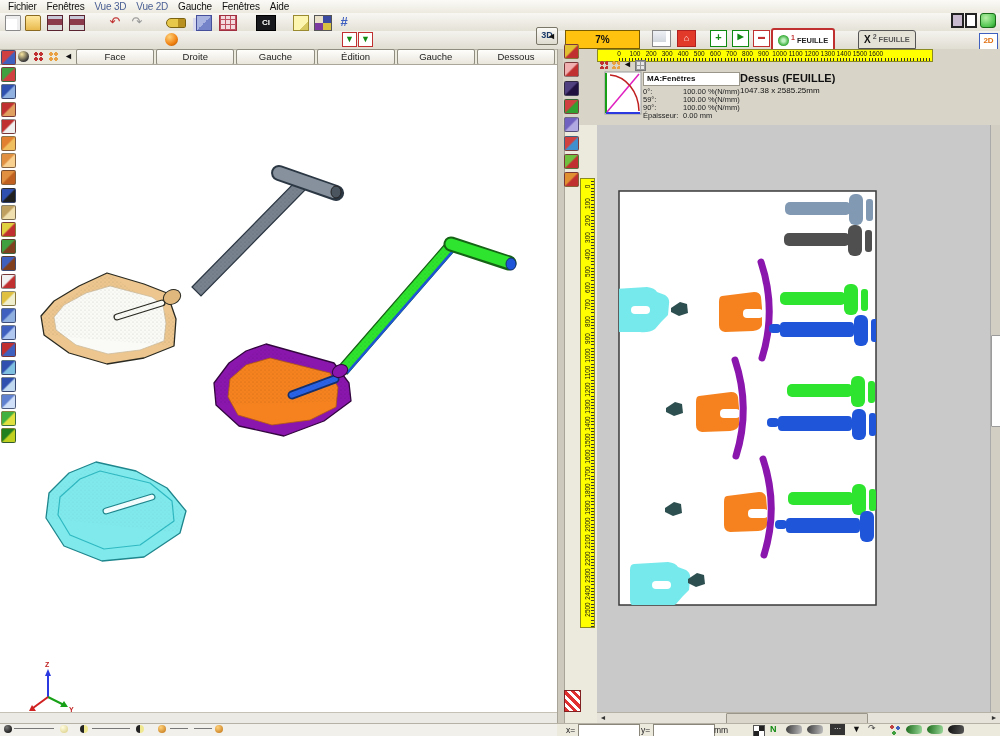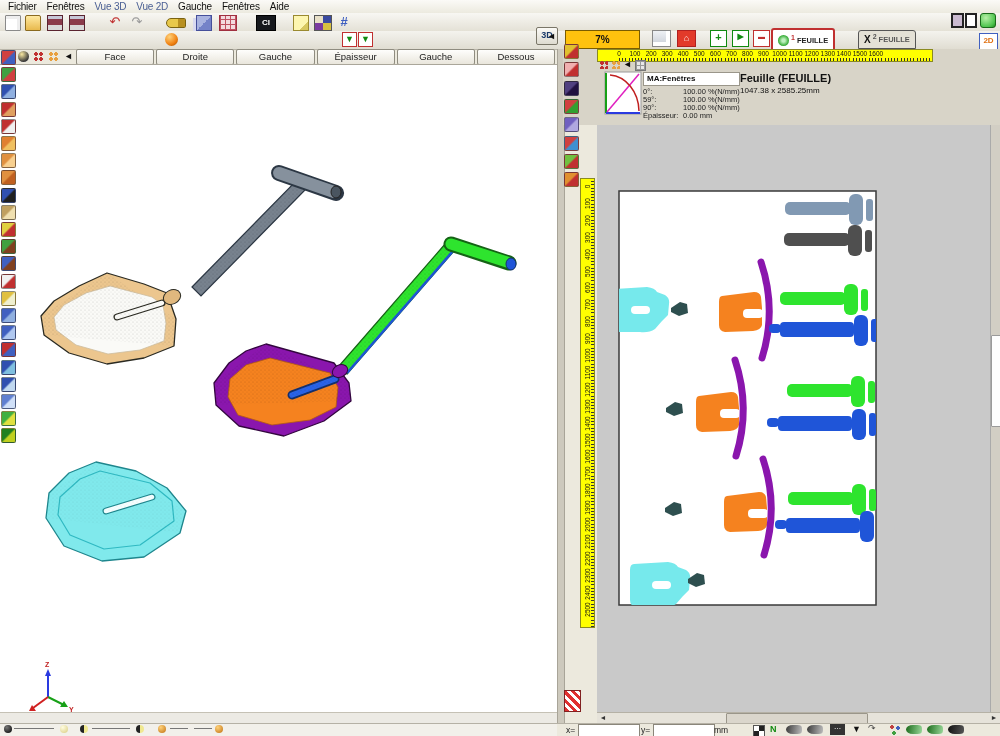--- a/index.html
+++ b/index.html
@@ -164,21 +164,21 @@
 
   <div class="abs mini" style="left:18px;top:51px;border-radius:50%;background:radial-gradient(circle at 35% 30%,#f8e8a0,#3a3a3a 70%)"></div>
   <div class="abs mini dots-red" style="left:33px;top:51px"></div>
   <div class="abs mini dots-org" style="left:48px;top:51px"></div>
   <div class="abs mini tri" style="left:63px;top:51px">◄</div>
   <div class="abs mini grid-ic" style="left:78px;top:51px"></div>
   <div id="viewbtns" class="abs">
       <div class="vbtn">Face</div>
       <div class="vbtn">Droite</div>
       <div class="vbtn">Gauche</div>
-      <div class="vbtn">Épaisseur</div>
+      <div class="vbtn">Édition</div>
       <div class="vbtn">Gauche</div>
       <div class="vbtn">Dessous</div>
     </div>
 
   <div class="abs" style="left:0;top:64px;width:16px;height:254px;background:#d6ecce;border-right:1px solid #a8c49a"></div>
   <div class="abs" style="left:0;top:318px;width:16px;height:100px;background:#cfe0f2;border-right:1px solid #9ab0cc"></div>
   <div class="abs" style="left:0;top:418px;width:16px;height:30px;background:#f2e98e;border:1px dashed #d04040"></div>
   <div id="lefttools"></div>
 
   <div id="pane3d" class="abs">
@@ -274,21 +274,21 @@
     <line x1="2" y1="2" x2="2" y2="42" stroke="#17a017" stroke-width="2"></line>
     <line x1="2" y1="42" x2="36" y2="42" stroke="#2a3ae0" stroke-width="2"></line>
     <line x1="3" y1="41" x2="35" y2="3" stroke="#e020c0" stroke-width="1.5"></line>
     <path d="M6,4 A31,37 0 0 1 35,40" fill="none" stroke="#c02020" stroke-width="1.5"></path>
   </svg>
   <div id="mafield" class="abs">MA:Fenêtres</div>
   <div class="marow" style="top:87px"><span style="display:inline-block;width:40px">0°:</span><span>100.00 %(N/mm)</span></div>
   <div class="marow" style="top:95px"><span style="display:inline-block;width:40px">59°:</span><span>100.00 %(N/mm)</span></div>
   <div class="marow" style="top:103px"><span style="display:inline-block;width:40px">90°:</span><span>100.00 %(N/mm)</span></div>
   <div class="marow" style="top:111px"><span style="display:inline-block;width:40px">Épaisseur:</span><span>0.00 mm</span></div>
-  <div id="ftitle" class="abs">Feuille (FEUILLE)</div>
+  <div id="ftitle" class="abs">Dessus (FEUILLE)</div>
   <div id="fsize" class="abs">1047.38 x 2585.25mm</div>
 
   <div id="righttools"></div>
   <div id="vruler" class="abs">
       <div class="tk"></div>
       <div class="lbl" style="top: 4px;">0</div>
       <div class="lbl" style="top: 20.9px;">100</div>
       <div class="lbl" style="top: 37.8px;">200</div>
       <div class="lbl" style="top: 54.7px;">300</div>
       <div class="lbl" style="top: 71.6px;">400</div>

